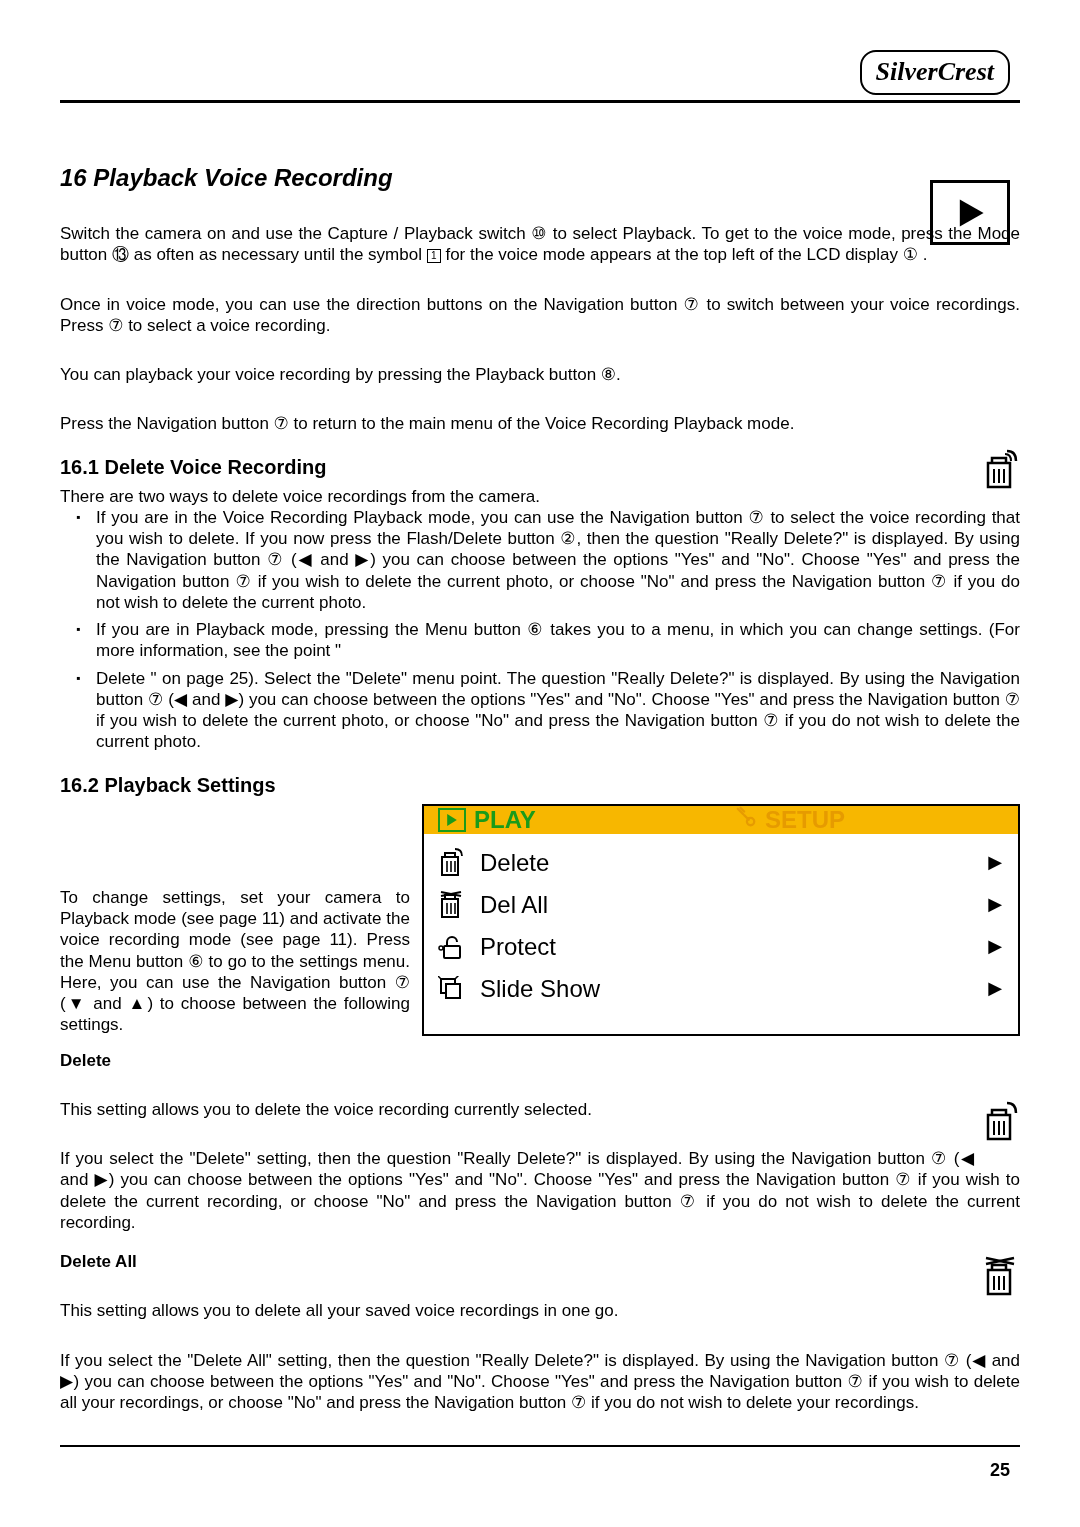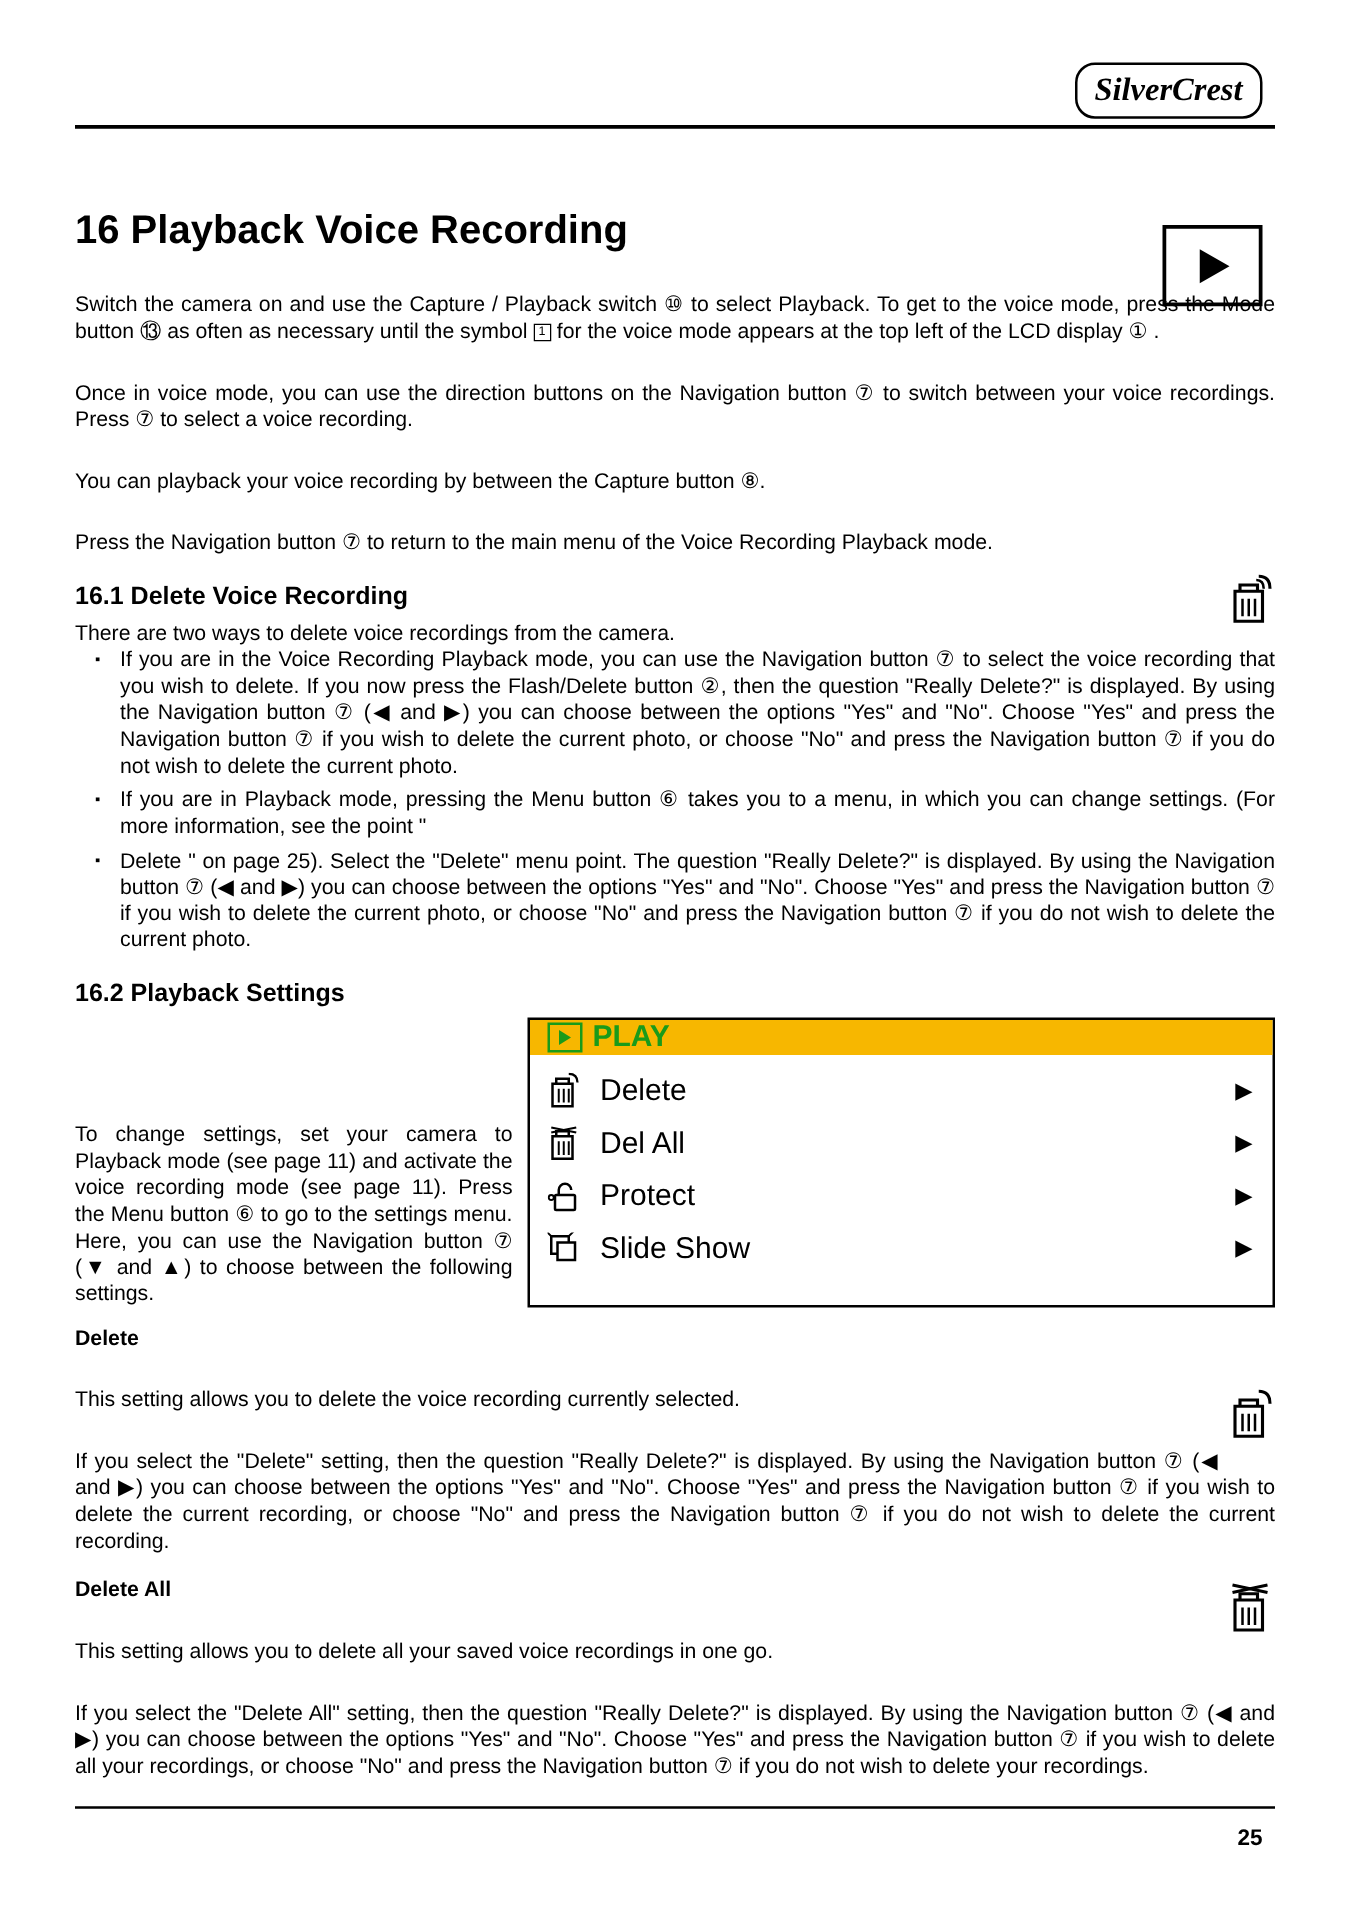--- a/index.html
+++ b/index.html
@@ -18,21 +18,21 @@
     top: 50px; right: 70px;
     border: 2.5px solid #000;
     border-radius: 16px;
     padding: 4px 14px;
     font-style: italic;
     font-weight: bold;
     font-size: 26px;
     font-family: "Times New Roman", serif;
   }
   .hr-top { border: none; border-top: 3px solid #000; margin-top: 60px; margin-bottom: 60px; }
-  h1 { font-size: 32px; font-weight: bold; margin-bottom: 30px; }
+  h1 { font-size: 24px; font-weight: bold; margin-bottom: 30px; font-style: italic; }
   .play-icon-box {
     position: absolute;
     right: 70px; top: 180px;
     width: 80px; height: 65px;
     border: 3px solid #000;
     display: flex; align-items: center; justify-content: center;
   }
   .play-icon-box svg { width: 34px; height: 34px; }
   .para { text-align: justify; margin-bottom: 18px; margin-top: 28px; }
   .sqglyph { display:inline-block; border:1.5px solid #000; font-size:10px; width:14px; height:14px; line-height:11px; text-align:center; vertical-align:middle; }
@@ -82,21 +82,21 @@
   <span> to select Playback. To get to the voice mode, press the Mode button </span>
   <span>⑬</span>
   <span> as often as necessary until the symbol </span>
   <span class="sqglyph">1</span>
   <span> for the voice mode appears at the top left of the LCD display </span>
   <span>①</span>
   <span>.</span>
 </p>
 
 <p class="para">Once in voice mode, you can use the direction buttons on the Navigation button ⑦ to switch between your voice recordings. Press ⑦ to select a voice recording.</p>
-<p class="para">You can playback your voice recording by between the Capture button ⑧.</p>
+<p class="para">You can playback your voice recording by pressing the Playback button ⑧.</p>
 <p class="para">Press the Navigation button ⑦ to return to the main menu of the Voice Recording Playback mode.</p>
 
 <div style="position:relative">
   <h2>16.1  Delete Voice Recording</h2>
   <div style="position:absolute; right:0; top:-6px;">
     <svg width="38" height="42" viewBox="0 0 38 42">
         <path d="M6 14h22v24H6z M10 14V9h14v5" fill="none" stroke="#000" stroke-width="2.5"></path>
         <line x1="12" y1="20" x2="12" y2="34" stroke="#000" stroke-width="2"></line>
         <line x1="17" y1="20" x2="17" y2="34" stroke="#000" stroke-width="2"></line>
         <line x1="22" y1="20" x2="22" y2="34" stroke="#000" stroke-width="2"></line>
@@ -118,20 +118,28 @@
   <div class="menu-panel">
     <div class="menu-tabs">
       <div class="menu-tab play">
         <span class="tab-play-icon">
           <svg width="12" height="12" viewBox="0 0 10 10">
               <polygon points="1,0 9,5 1,10" fill="#1a9b1a"></polygon>
             </svg>
         </span>
         <span>PLAY</span>
       </div>
+      <div class="menu-tab setup">
+        <span>
+          <svg width="22" height="22" viewBox="0 0 24 24">
+              <path d="M3 3l6 6 M6 2l4 4 M17 13a4 4 0 104 4 4 4 0 00-4-4z M10 10l5 5" stroke="#e69b00" stroke-width="2.5" fill="none" stroke-linecap="round"></path>
+            </svg>
+        </span>
+        <span>SETUP</span>
+      </div>
     </div>
     <div class="menu-rows">
       <div class="menu-row">
         <span class="mi">
             <svg width="26" height="30" viewBox="0 0 26 30">
               <path d="M4 9h16v18H4z M7 9V5h10v4" fill="none" stroke="#000" stroke-width="2"></path>
               <line x1="9" y1="13" x2="9" y2="24" stroke="#000" stroke-width="1.6"></line>
               <line x1="13" y1="13" x2="13" y2="24" stroke="#000" stroke-width="1.6"></line>
               <line x1="17" y1="13" x2="17" y2="24" stroke="#000" stroke-width="1.6"></line>
               <path d="M17 1 Q24 1 24 8" fill="none" stroke="#000" stroke-width="1.8"></path>

